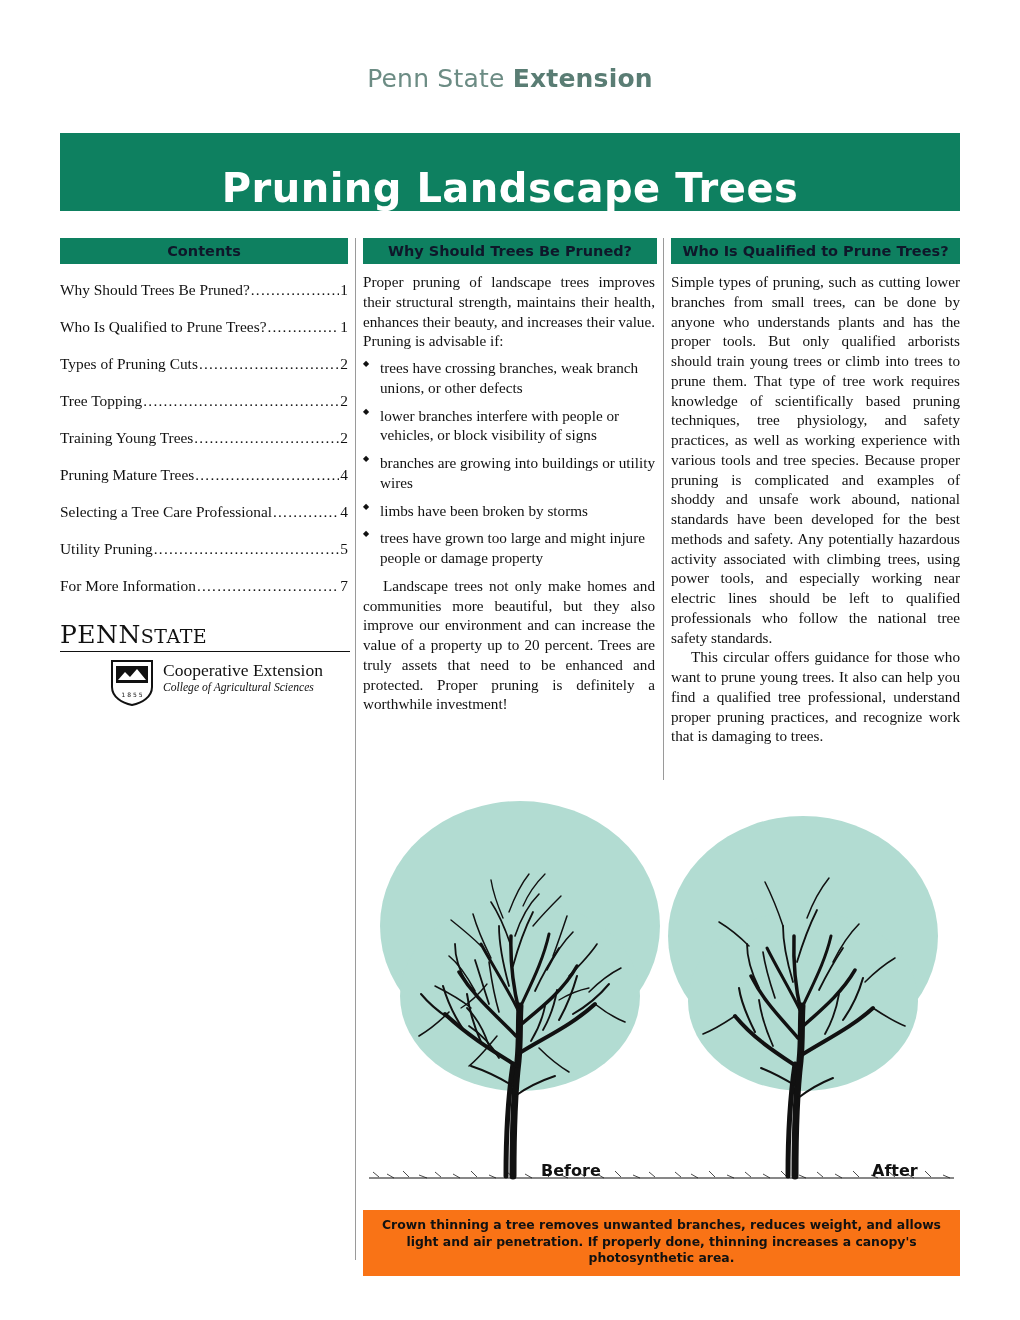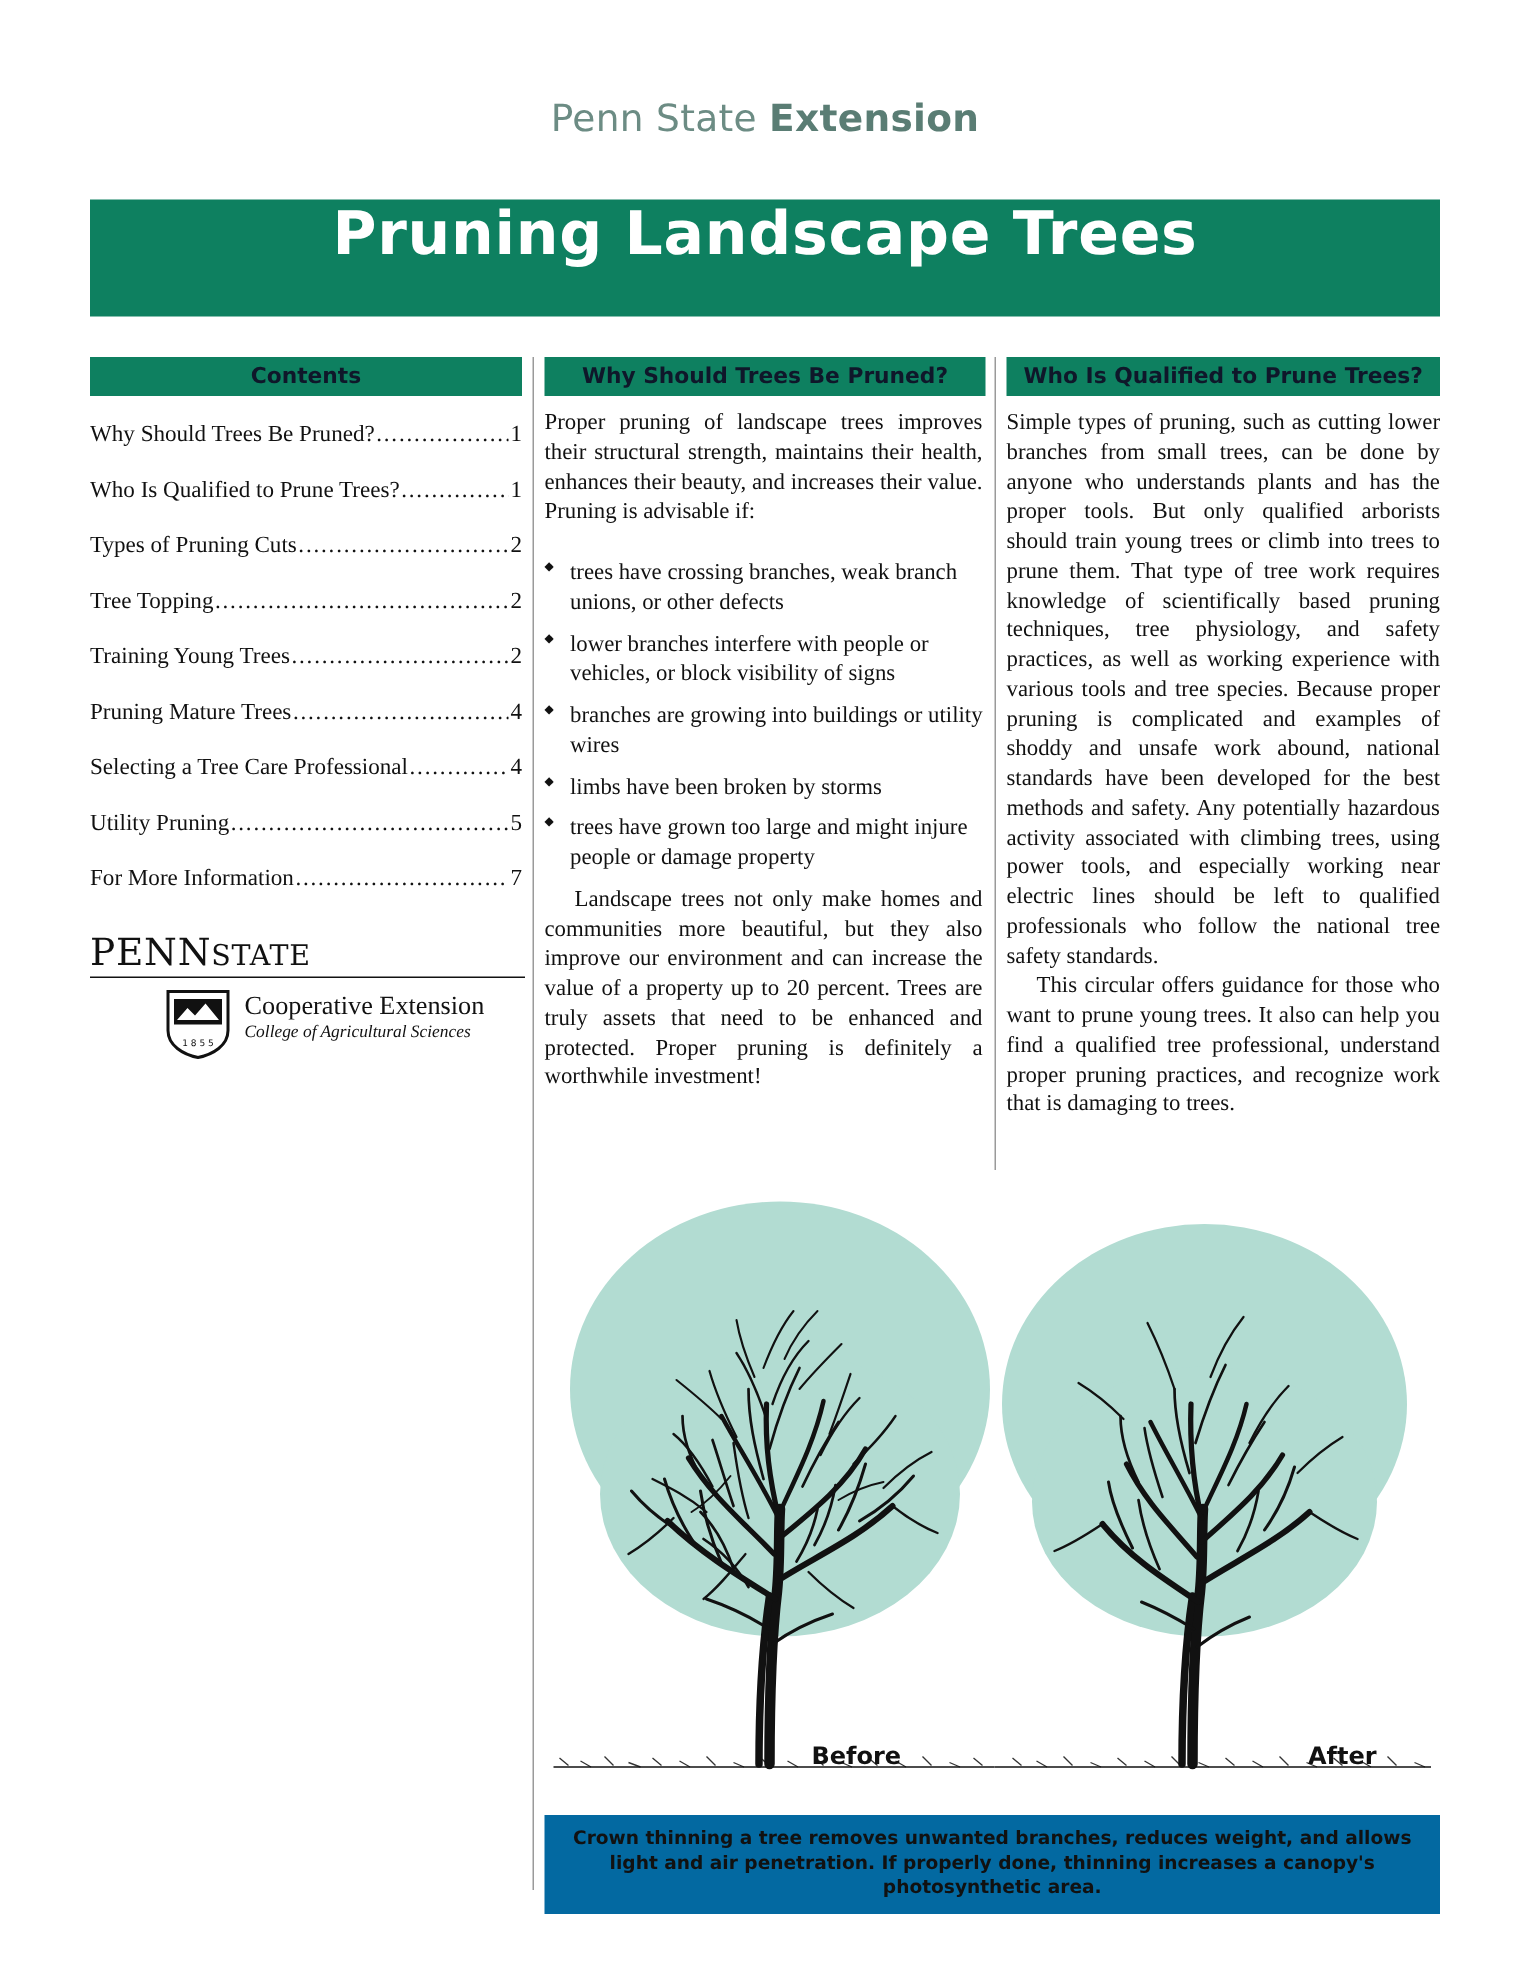--- a/index.html
+++ b/index.html
@@ -37,21 +37,21 @@
   .brandline .b2 { font-weight: 700; color: #5a7d74; }
 
   .titlebar {
     position: absolute;
     top: 133px;
     left: 60px;
     width: 900px;
     height: 78px;
     background: #0e8060;
     display: flex;
-    align-items: flex-start;
+    align-items: flex-end;
     justify-content: center;
   }
   .titlebar .title {
     font-family: "DejaVu Sans", sans-serif;
     font-weight: 700;
     font-size: 40px;
     color: #ffffff;
     letter-spacing: 0.5px;
   }
 
@@ -110,21 +110,21 @@
     color: #111;
     letter-spacing: 1.2px;
   }
   .toc-item .t-page { flex: 0 0 auto; }
 
   
   p.para { margin: 0 0 0 0; }
   p.indent { text-indent: 20px; }
   ul.bullets {
     list-style: none;
-    margin: 21px 0 7px 0;
+    margin: 7px 0 7px 0;
     padding: 0;
   }
   ul.bullets li {
     position: relative;
     padding-left: 17px;
     margin-bottom: 8px;
     text-align: left;
   }
   ul.bullets li:before {
     content: "\25C6";
@@ -190,21 +190,21 @@
     width: 597px;
     height: 474px;
     background: #ffffff;
   }
   #figure svg { display: block; }
   .fig-caption {
     position: absolute;
     left: 363px;
     top: 1210px;
     width: 597px;
-    background: #0369a1;
+    background: #f97316;
     font-family: "DejaVu Sans", sans-serif;
     font-weight: 700;
     font-size: 12.4px;
     line-height: 1.35;
     color: #111;
     text-align: center;
     padding: 7px 16px 9px 16px;
     box-sizing: border-box;
   }
   .fig-label {

